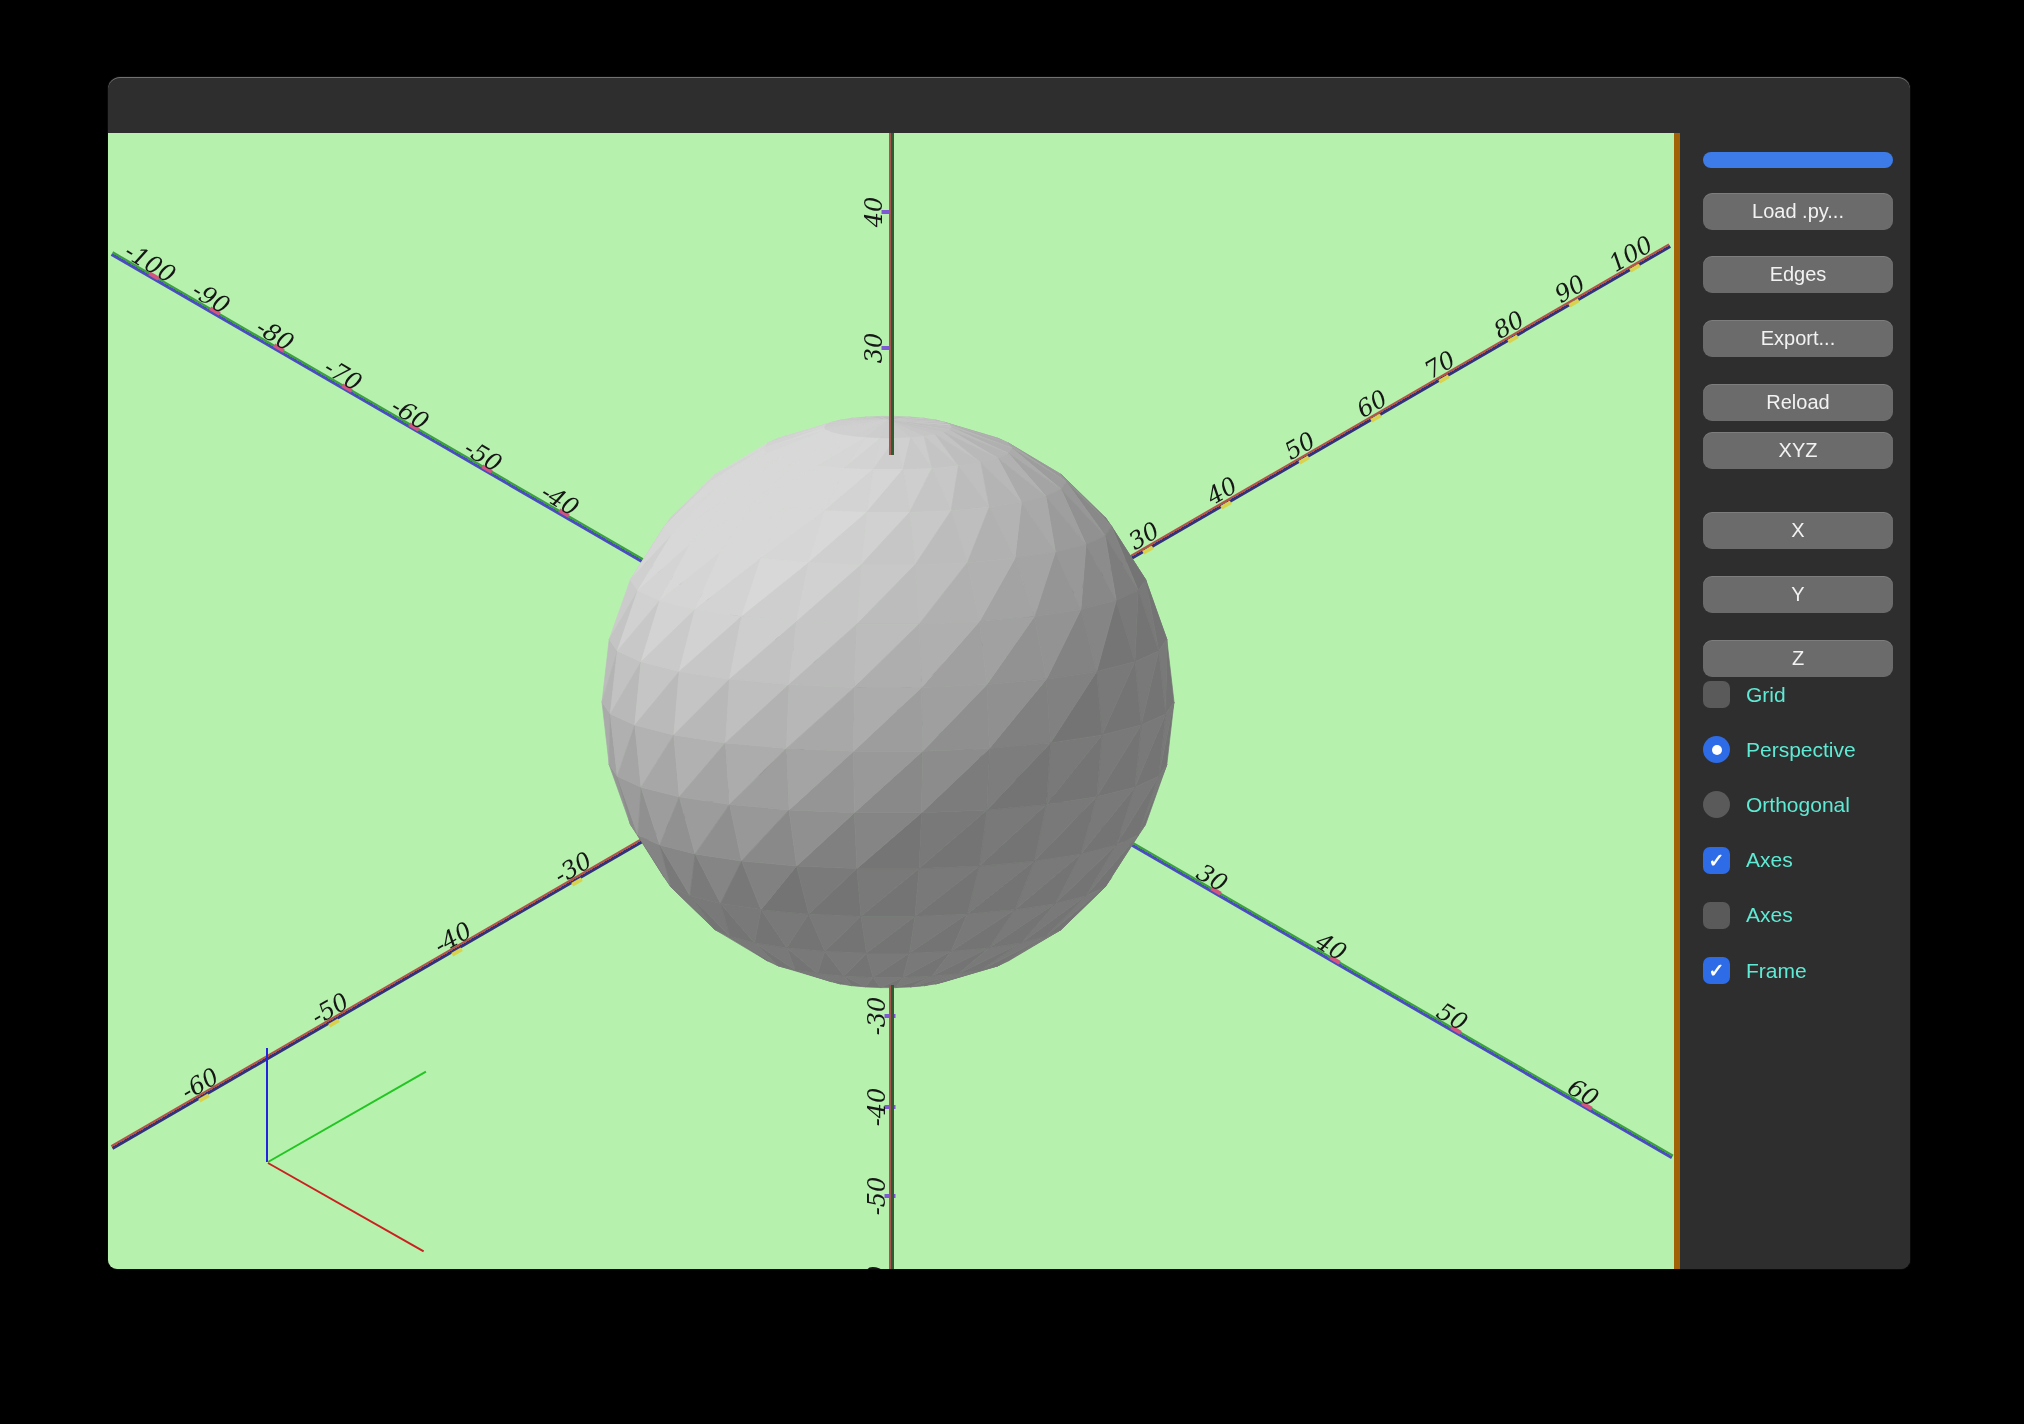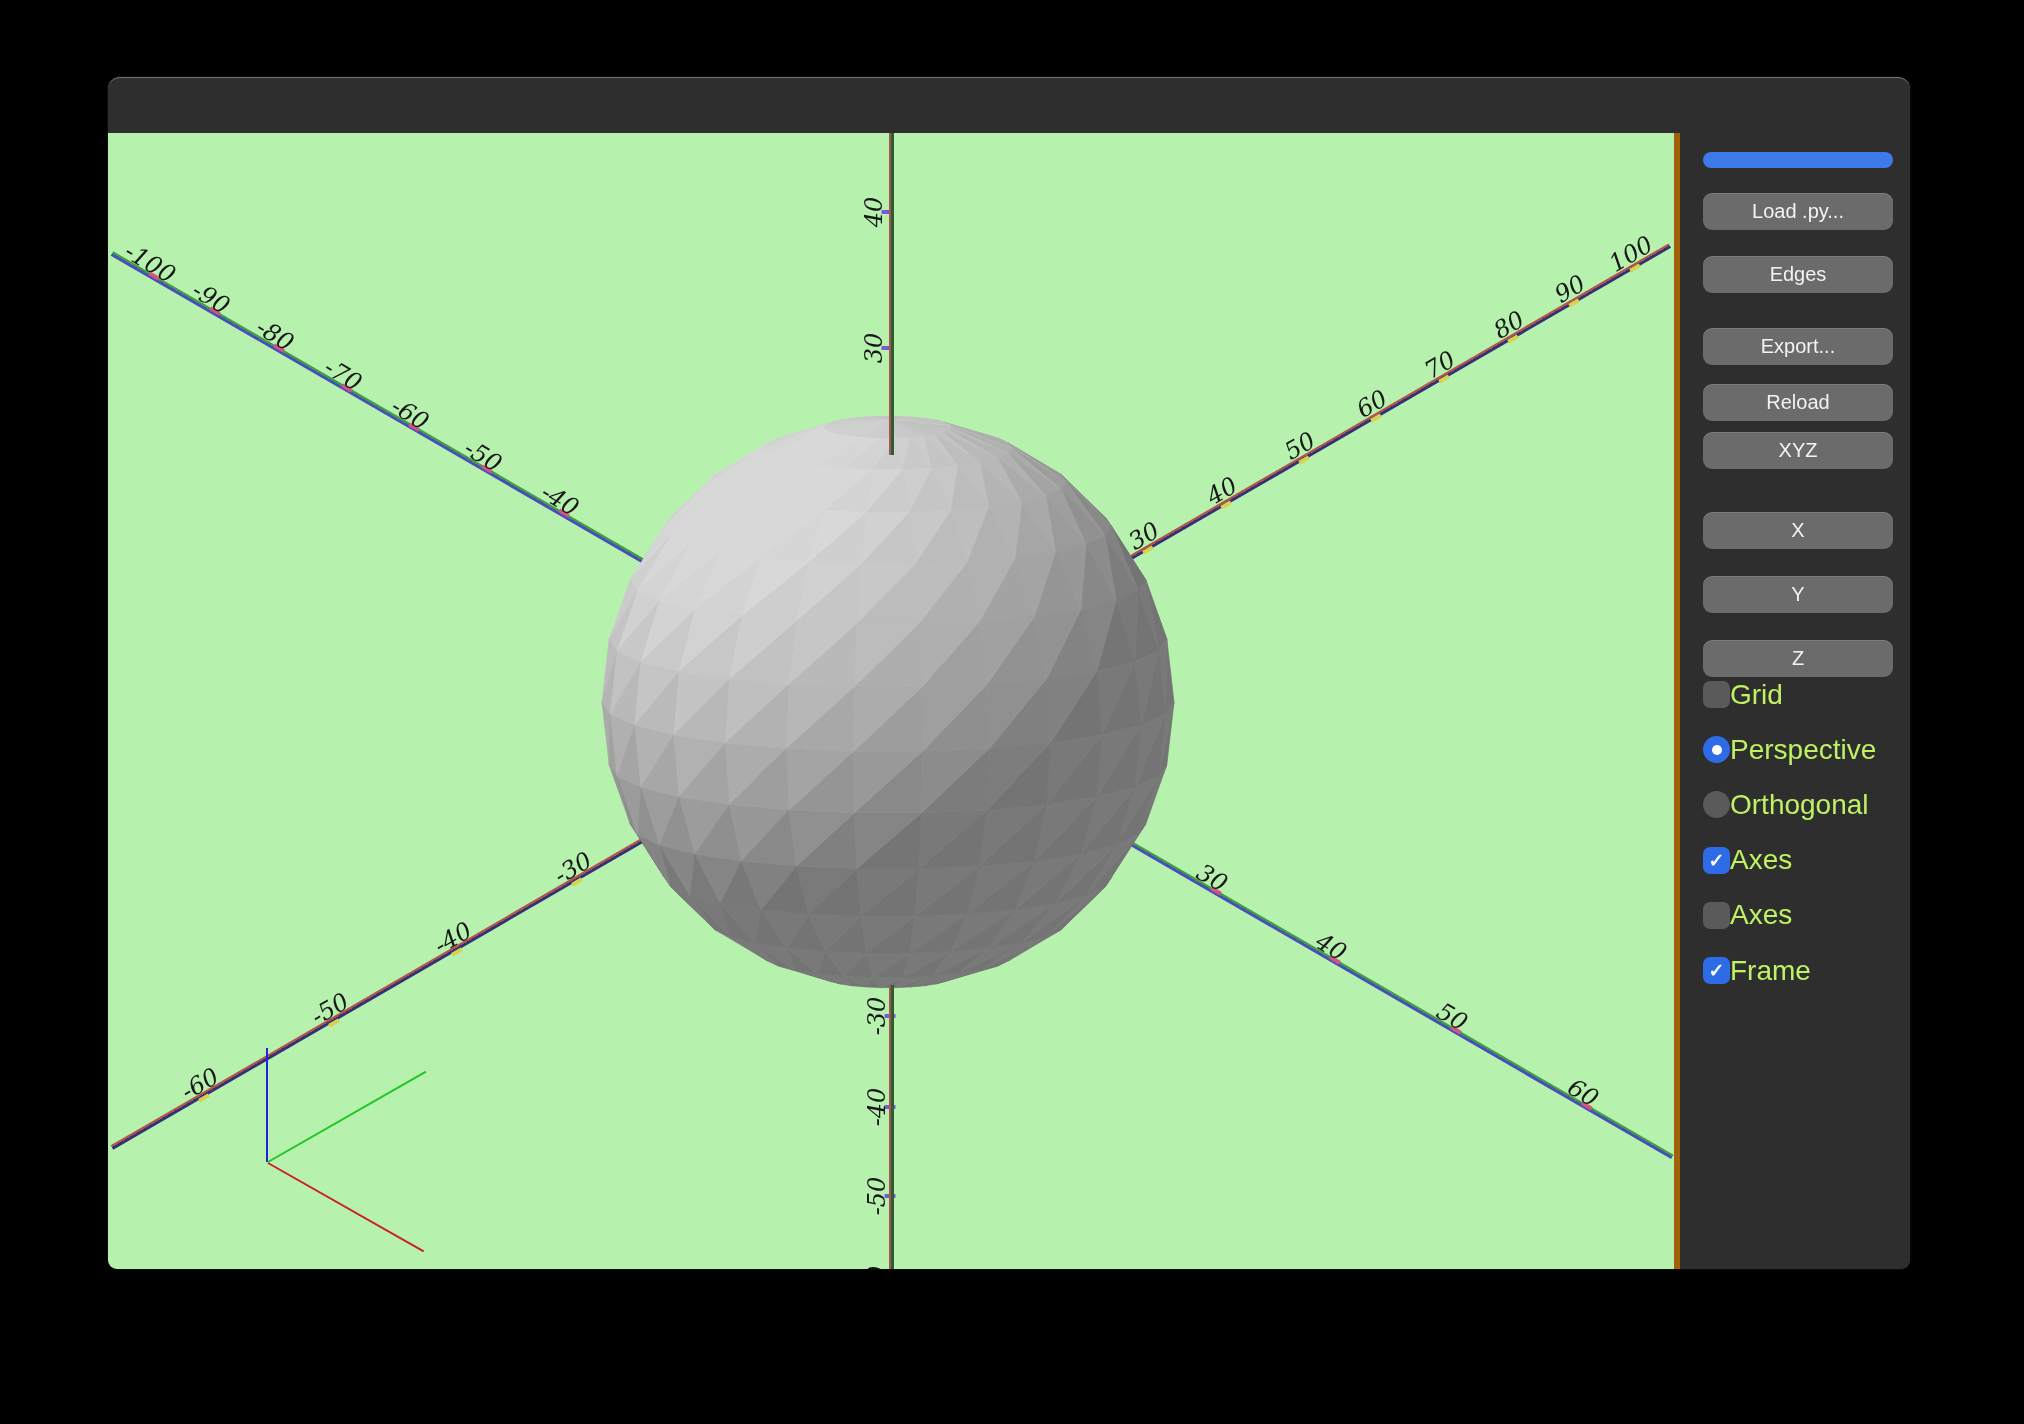--- a/index.html
+++ b/index.html
@@ -49,21 +49,21 @@
     border-radius:9px;background:#6b6b6b;color:#f2f2f2;font-size:20px;
     font-family:"Liberation Sans",sans-serif;box-shadow:inset 0 1px 0 rgba(255,255,255,.12);}
   .toggle-list{position:absolute;left:23px;top:534px;width:200px;}
   .toggle-row{height:55.2px;display:flex;align-items:center;}
   .checkbox,.radio{width:27px;height:27px;flex:0 0 27px;display:flex;align-items:center;
     justify-content:center;background:#5a5a5a;color:#fff;font-size:19px;font-weight:bold;}
   .checkbox{border-radius:7px;}
   .radio{border-radius:50%;}
   .checkbox.checked,.radio.checked{background:#2e6be6;}
   .radio.checked::after{content:"";width:10px;height:10px;border-radius:50%;background:#fff;}
-  .toggle-label{color:#bef264;font-size:28px;}
+  .toggle-label{margin-left:16px;color:#5eead4;font-size:21px;}
 </style>
 </head>
 <body>
 
 <div class="stage">
   <div class="window">
 
 
     <div class="viewport">
       <div class="axis-line line-x"></div>
@@ -506,21 +506,21 @@
           <div class="gnomon-line" style="left: 159px; top: 1028px; width: 114px; transform: rotate(-90deg); background: rgb(34, 34, 224);"></div>
           <div class="gnomon-line" style="left: 160px; top: 1028px; width: 182px; transform: rotate(-29.8deg); background: rgb(34, 197, 34);"></div>
           <div class="gnomon-line" style="left: 160px; top: 1029px; width: 179px; transform: rotate(29.6deg); background: rgb(204, 32, 32);"></div>
         </div>
     </div>
 
     <div class="sidebar">
       <div class="progress"></div>
       <button class="btn" style="top:60px">Load .py...</button>
       <button class="btn" style="top:123px">Edges</button>
-      <button class="btn" style="top:195px">Export...</button>
+      <button class="btn" style="top:187px">Export...</button>
       <button class="btn" style="top:251px">Reload</button>
       <button class="btn" style="top:299px">XYZ</button>
       <button class="btn" style="top:379px">X</button>
       <button class="btn" style="top:443px">Y</button>
       <button class="btn" style="top:507px">Z</button>
       <div class="toggle-list">
           <div class="toggle-row">
             <span class="checkbox"></span>
             <span class="toggle-label">Grid</span>
           </div>

